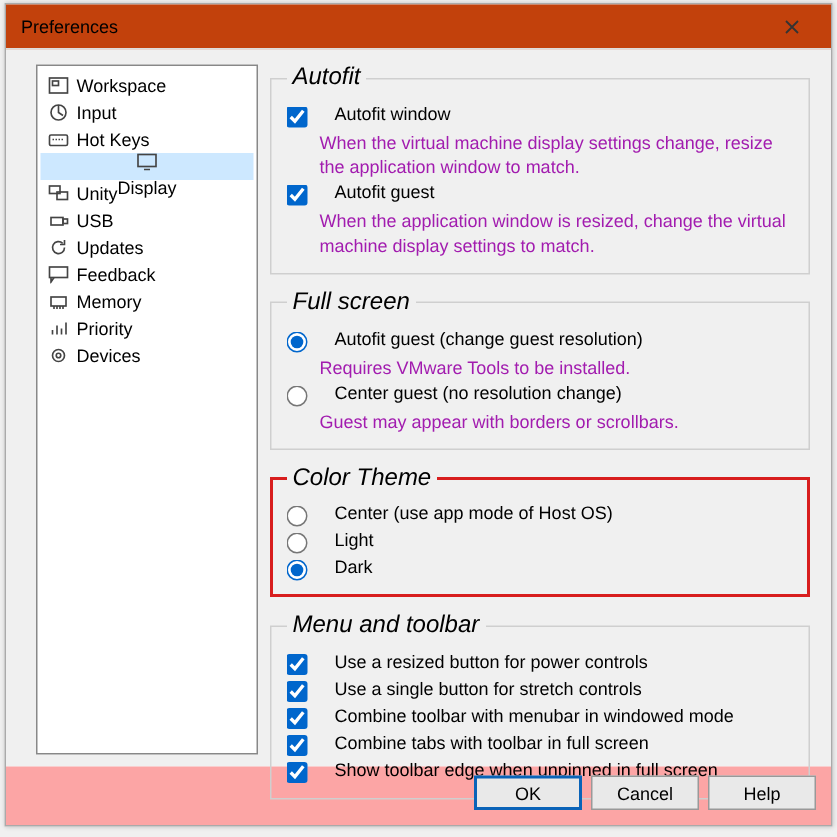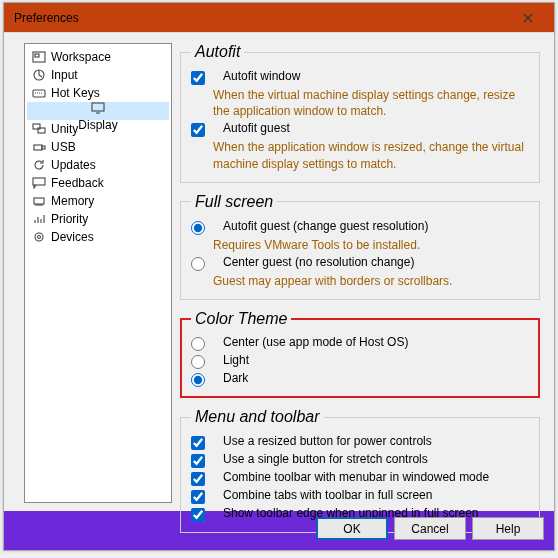--- a/index.html
+++ b/index.html
@@ -83,35 +83,35 @@
     font-style: italic;
   }
   .row {
     display: flex;
     align-items: flex-start;
     gap: 18px;
     margin: 2px 0;
   }
   .row.sub {
     margin-left: 22px;
-    color: #a16207;
+    color: #a21caf;
     line-height: 1.35;
   }
   input[type=checkbox], input[type=radio] {
     margin: 2px 0 0 0;
     accent-color: #0066cc;
   }
   input[type=checkbox] { width: 14px; height: 14px; }
   input[type=radio]    { width: 14px; height: 14px; }
   .buttons {
     display: flex;
     justify-content: flex-end;
     gap: 6px;
     padding: 6px 10px 10px 0;
-    background: #6d28d9;
+    background: #fca5a5;
   }
   .btn {
     min-width: 72px; height: 23px;
     border: 1px solid #999;
     background: #e9e9e9;
     font: inherit;
     padding: 0 12px;
   }
   .btn.primary { border: 2px solid #0a63b8; }
 </style>

